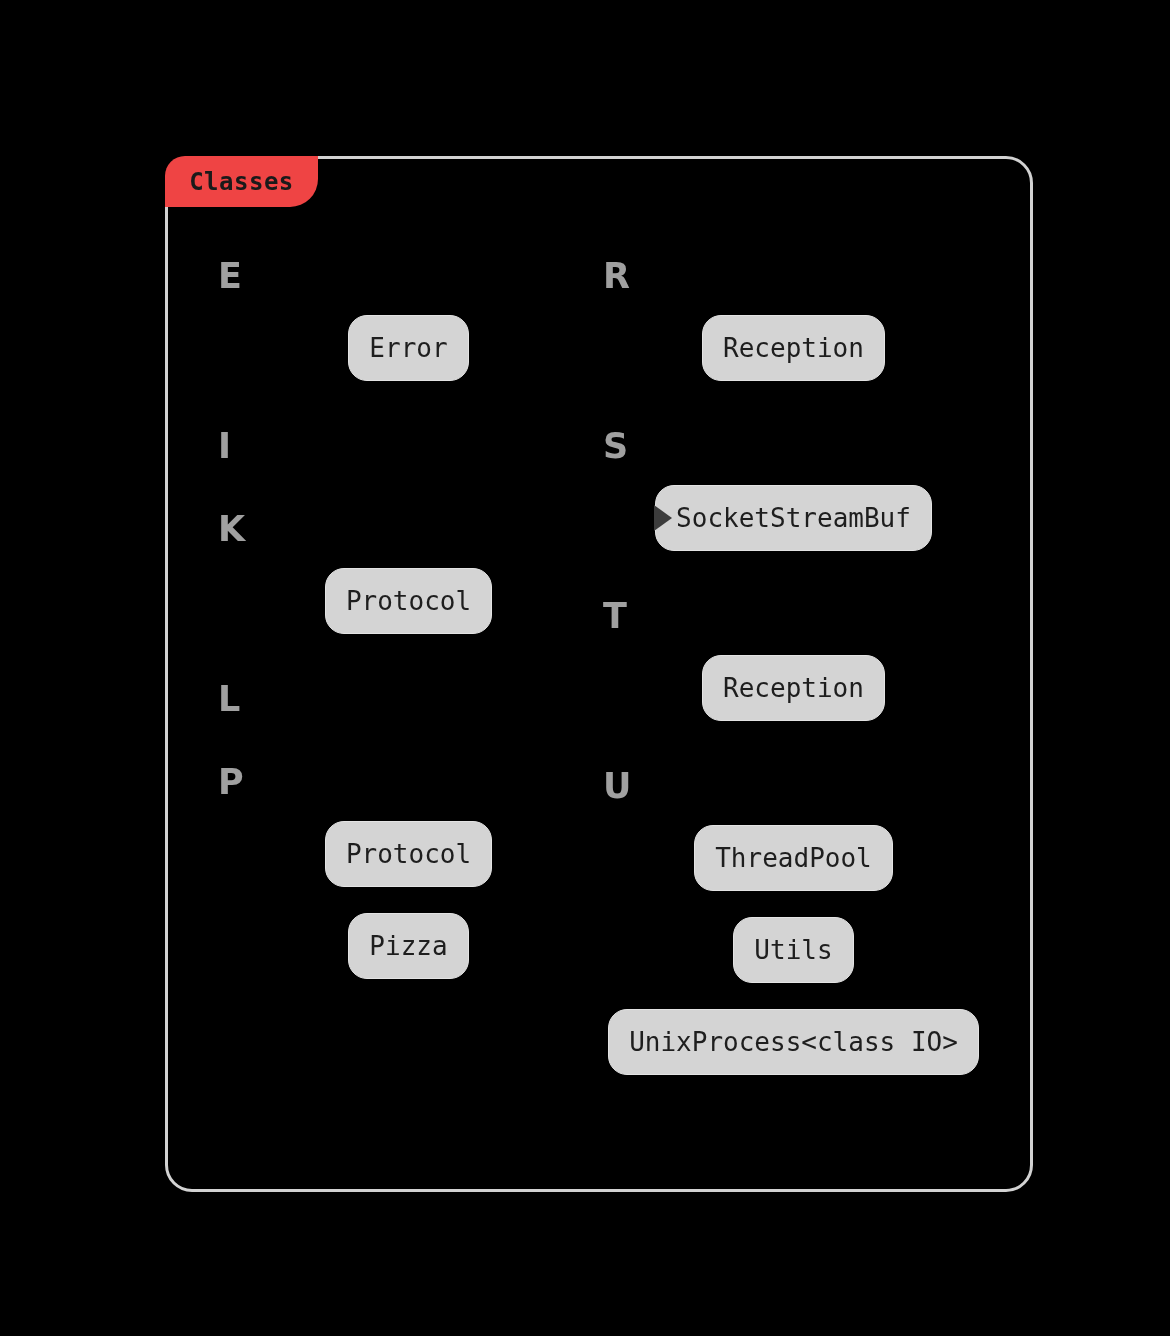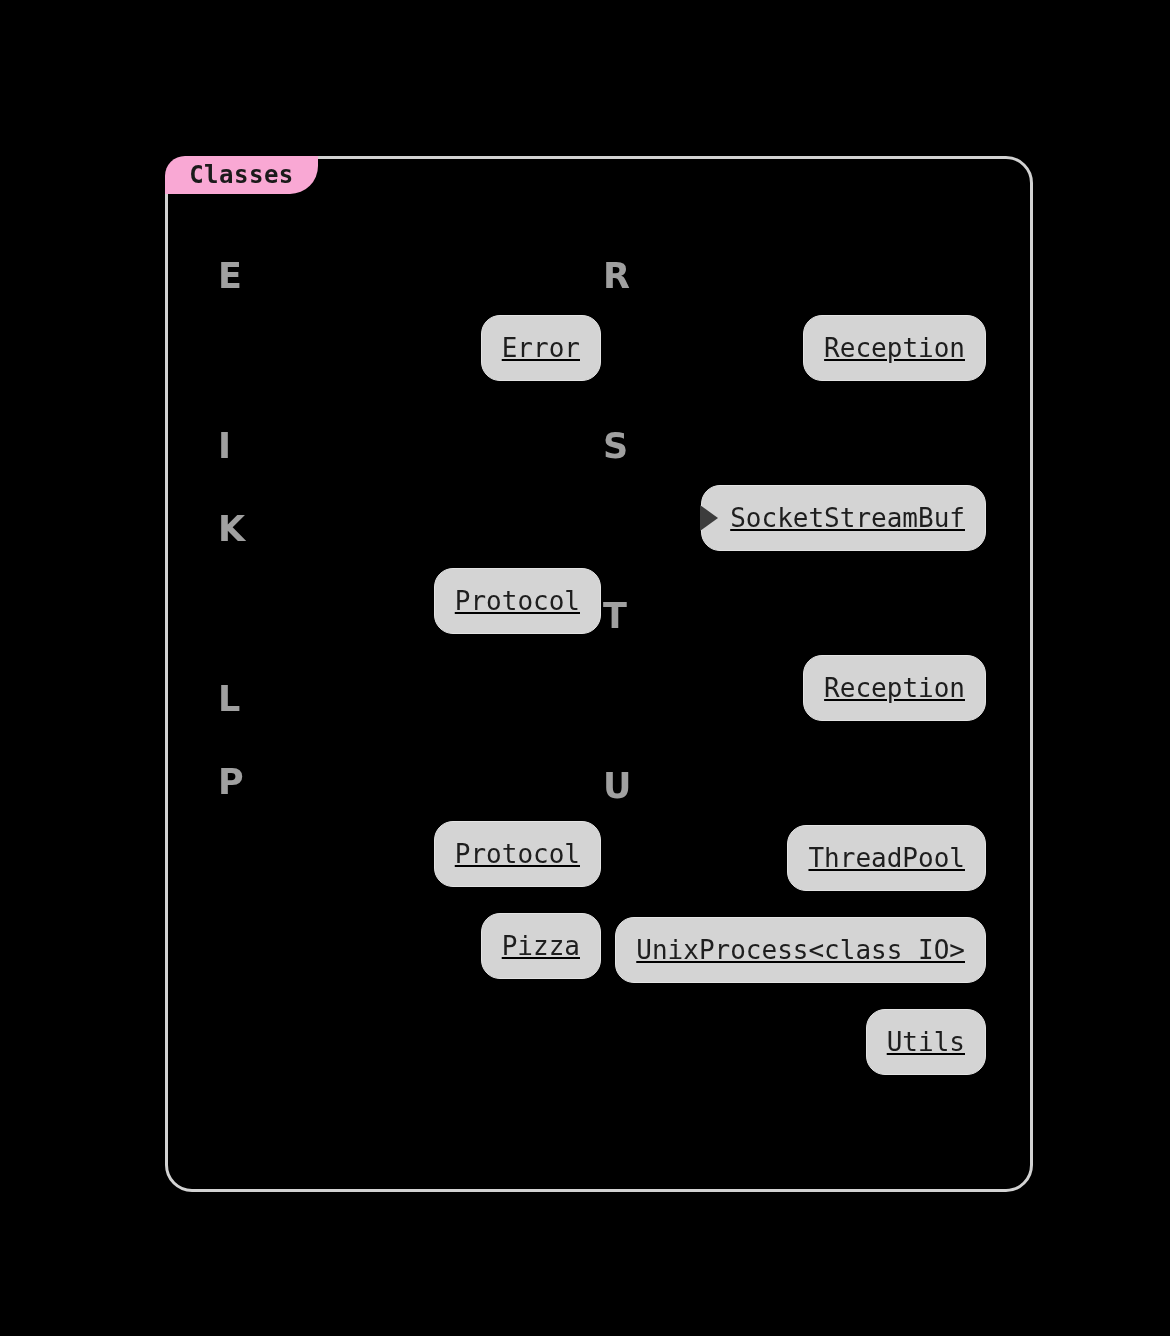--- a/index.html
+++ b/index.html
@@ -23,22 +23,22 @@
     box-sizing: border-box;
     border: 3px solid #d2d2d2;
     border-radius: 27px;
     background: #000000;
   }
   .tab {
     position: absolute;
     left: -3px;
     top: -3px;
     width: 153px;
-    height: 38px;
-    background: #f9a8d4;
+    height: 51px;
+    background: #ef4444;
     border-radius: 20px 0 28px 0;
     display: flex;
     align-items: center;
     justify-content: center;
   }
   .tab-label {
     font: 700 24px "DejaVu Sans Mono", "Liberation Mono", monospace;
     color: #1a1a1a;
     letter-spacing: 0.5px;
   }
@@ -55,42 +55,41 @@
   }
   .letter {
     font: 700 35px "DejaVu Sans", "Liberation Sans", sans-serif;
     line-height: 36px;
     color: #a0a0a0;
     margin: 0 0 21px 2px;
   }
   .pills {
     display: flex;
     flex-direction: column;
-    align-items: flex-end;
+    align-items: center;
     gap: 26px;
-    text-decoration: underline;
   }
   .pill {
     position: relative;
     box-sizing: border-box;
     display: flex;
     align-items: center;
     height: 66px;
     padding: 0 20px;
     background: #d4d4d4;
     border: 1px solid #e3e3e3;
     border-radius: 19px;
     font: 400 26px "DejaVu Sans Mono", "Liberation Mono", monospace;
     color: #1e1e1e;
     text-decoration: none;
     white-space: nowrap;
     cursor: pointer;
   }
   .pill.has-arrow {
-    padding-left: 28px;
+    padding-left: 20px;
   }
   .arrow {
     position: absolute;
     left: -2px;
     top: 50%;
     transform: translateY(-50%);
     width: 0;
     height: 0;
     border-top: 13px solid transparent;
     border-bottom: 13px solid transparent;
@@ -175,23 +174,23 @@
   </div>
 
   <div class="group">
     <h2 class="letter">U</h2>
     <div class="pills">
   <a class="pill">
     <span class="label">ThreadPool</span>
   </a>
 
   <a class="pill">
-    <span class="label">UnixProcess&lt;class IO&gt;</span>
+    <span class="label">Utils</span>
   </a>
 
   <a class="pill">
-    <span class="label">Utils</span>
+    <span class="label">UnixProcess&lt;class IO&gt;</span>
   </a>
 </div>
   </div>
 </div>
   </div>
 </div>
 
 </body></html>

